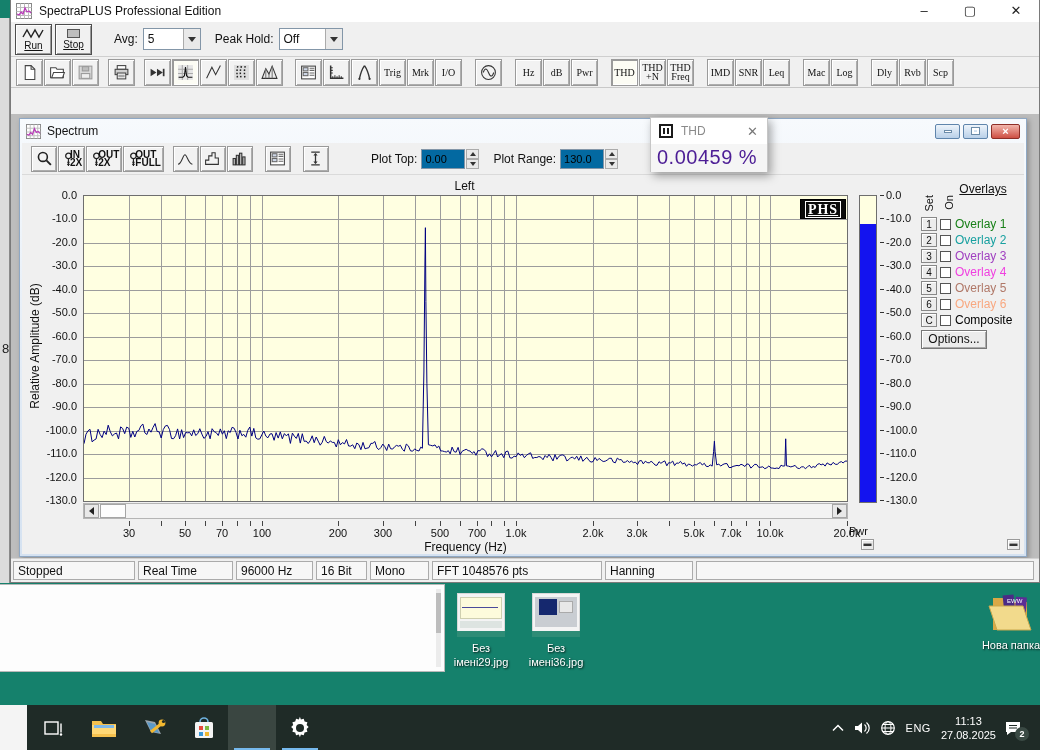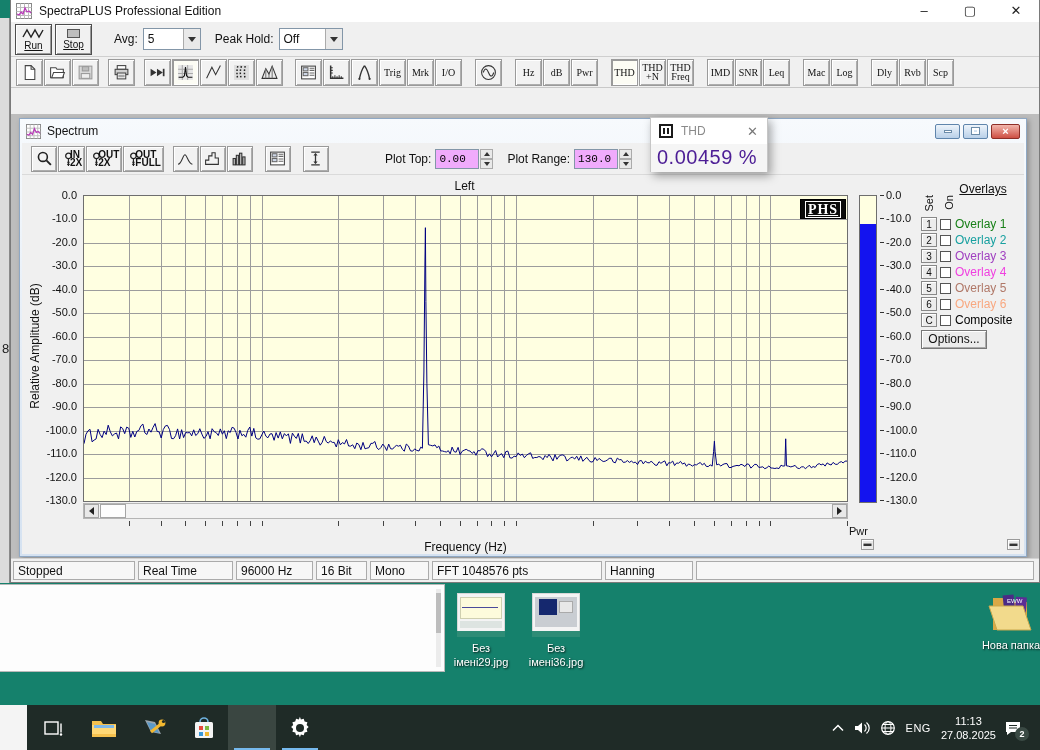--- a/index.html
+++ b/index.html
@@ -52,21 +52,21 @@
   .sw-winbtn .dash{width:8px;height:3px;background:#fff;border:1px solid #6C8CA9;}
   .sw-winbtn .box{width:7px;height:6px;border:2px solid #fff;outline:1px solid #6C8CA9;}
   .sw-winbtn.close{width:29px;background:linear-gradient(#F2B6AC,#CE4F43);border-color:#8E2F28;color:#fff;font-weight:bold;font-size:11px;}
   #sw-body{position:absolute;left:2px;right:2px;top:24px;bottom:2px;background:#F0F0F0;}
   #sw-toolbar{height:32px;display:flex;align-items:center;border-bottom:1px solid #DADADA;padding-left:8px;}
   .sw-btn{height:26px;min-width:26px;margin-left:1px;background:#F2F2F2;border:1px solid #9A9A9A;box-shadow:inset 1px 1px 0 #fff, inset -1px -1px 0 #ADADAD;display:flex;align-items:center;justify-content:center;padding:0 2px;flex:0 0 auto;}
   .sw-btn svg{width:17px;height:17px;}
   .sw-btn .zlines{font-size:10px;line-height:7.5px;font-weight:bold;text-align:left;}
   .sw-btn .zkey{width:8px;height:16px;margin-right:1px;}
   .sw-label{font-size:12px;margin-left:14px;}
-  .sw-input{width:44px;height:20px;margin-left:4px;border:1px solid #8396A8;background:#f0abfc;font-size:11px;font-family:Liberation Mono, monospace;padding:2px 3px;}
+  .sw-input{width:44px;height:20px;margin-left:4px;border:1px solid #8396A8;background:#0369a1;font-size:11px;font-family:Liberation Sans, sans-serif;padding:2px 3px;}
   .spinner{width:13px;height:20px;margin-left:1px;display:flex;flex-direction:column;}
   .spinner div{flex:1;background:#E9E9E9;border:1px solid #ABABAB;display:flex;align-items:center;justify-content:center;}
   .tri-up-s{width:0;height:0;border-left:3px solid transparent;border-right:3px solid transparent;border-bottom:4px solid #333;}
   .tri-down-s{width:0;height:0;border-left:3px solid transparent;border-right:3px solid transparent;border-top:4px solid #333;}
 
   
   #chart-title{position:absolute;left:61px;top:36px;width:763px;text-align:center;font-size:12px;}
   #y-axis-title{position:absolute;left:-62px;top:196px;width:150px;text-align:center;font-size:12px;transform:rotate(-90deg);}
   #y-labels{position:absolute;left:0;top:52px;width:57px;height:305px;}
   #y-labels div{position:absolute;right:2px;font-size:11px;}
@@ -412,21 +412,21 @@
                   </svg>
                 </div>
                 <div class="sw-btn" style="margin-left: 12px;">
                   <svg viewBox="0 0 16 16">
                     <path d="M4 2h8M4 14h8" stroke="#333" stroke-width="1.4"></path>
                     <path d="M8 3.5v9" stroke="#333" stroke-width="1.2"></path>
                     <path d="M8 2.8l-2 2.4h4zM8 13.2l-2-2.4h4z" fill="#333"></path>
                   </svg>
                 </div>
               </span>
-            <span class="sw-label" style="margin-left:56px;">Plot Top:</span>
+            <span class="sw-label" style="margin-left:42px;">Plot Top:</span>
             <input class="sw-input" value="0.00" style="">
             <span class="spinner">
                 <div>
                   <i class="tri-up-s"></i>
                 </div>
                 <div>
                   <i class="tri-down-s"></i>
                 </div>
               </span>
             <span class="sw-label">Plot Range:</span>
@@ -542,20 +542,37 @@
               <i style="left: 554px;"></i>
               <i style="left: 586px;"></i>
               <i style="left: 611px;"></i>
               <i style="left: 631px;"></i>
               <i style="left: 648px;"></i>
               <i style="left: 663px;"></i>
               <i style="left: 676px;"></i>
               <i style="left: 687px;"></i>
               <i style="left: 764px;"></i>
             </div>
+          <div id="x-labels">
+              <div style="left: 46px;">30</div>
+              <div style="left: 102px;">50</div>
+              <div style="left: 139px;">70</div>
+              <div style="left: 179px;">100</div>
+              <div style="left: 255px;">200</div>
+              <div style="left: 300px;">300</div>
+              <div style="left: 357px;">500</div>
+              <div style="left: 394px;">700</div>
+              <div style="left: 433px;">1.0k</div>
+              <div style="left: 510px;">2.0k</div>
+              <div style="left: 554px;">3.0k</div>
+              <div style="left: 611px;">5.0k</div>
+              <div style="left: 648px;">7.0k</div>
+              <div style="left: 687px;">10.0k</div>
+              <div style="left: 764px;">20.0k</div>
+            </div>
           <div id="x-axis-title">Frequency (Hz)</div>
 
           <div id="meter-bar">
               <div id="meter-fill" style="height: 278px; background: rgb(19, 19, 239);"></div>
             </div>
           <div id="meter-labels">
               <div style="top: -6px;"><i></i>0.0</div>
               <div style="top: 17px;"><i></i>-10.0</div>
               <div style="top: 41px;"><i></i>-20.0</div>
               <div style="top: 64px;"><i></i>-30.0</div>

